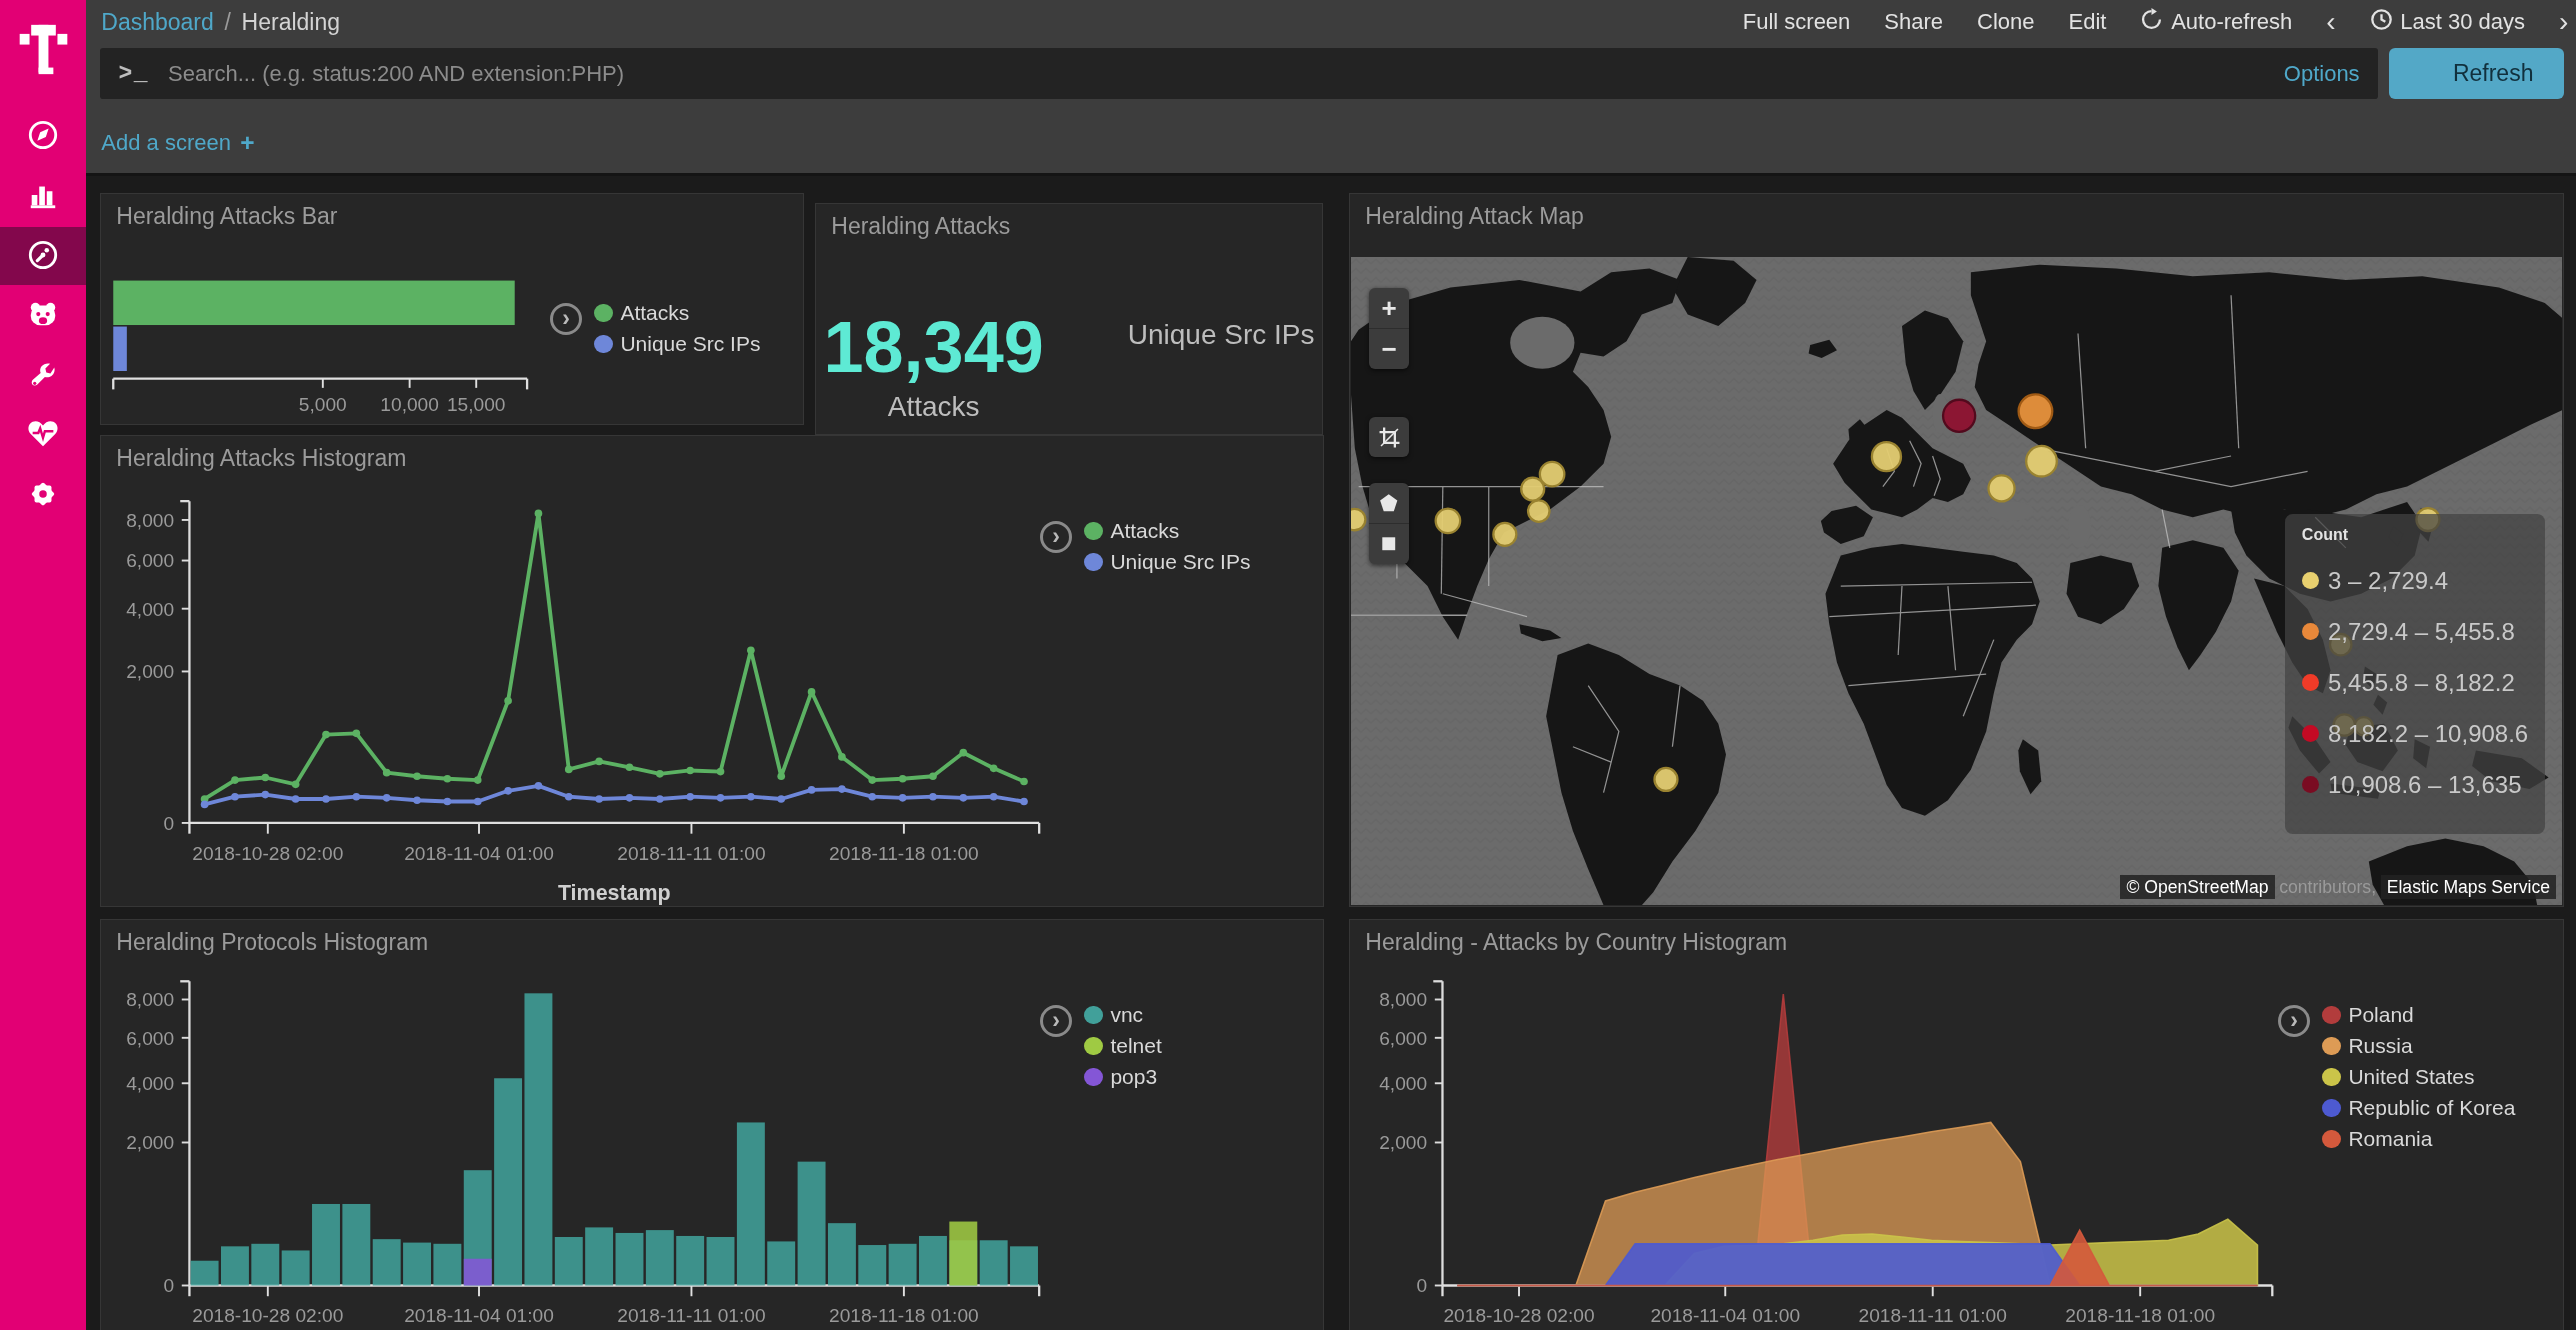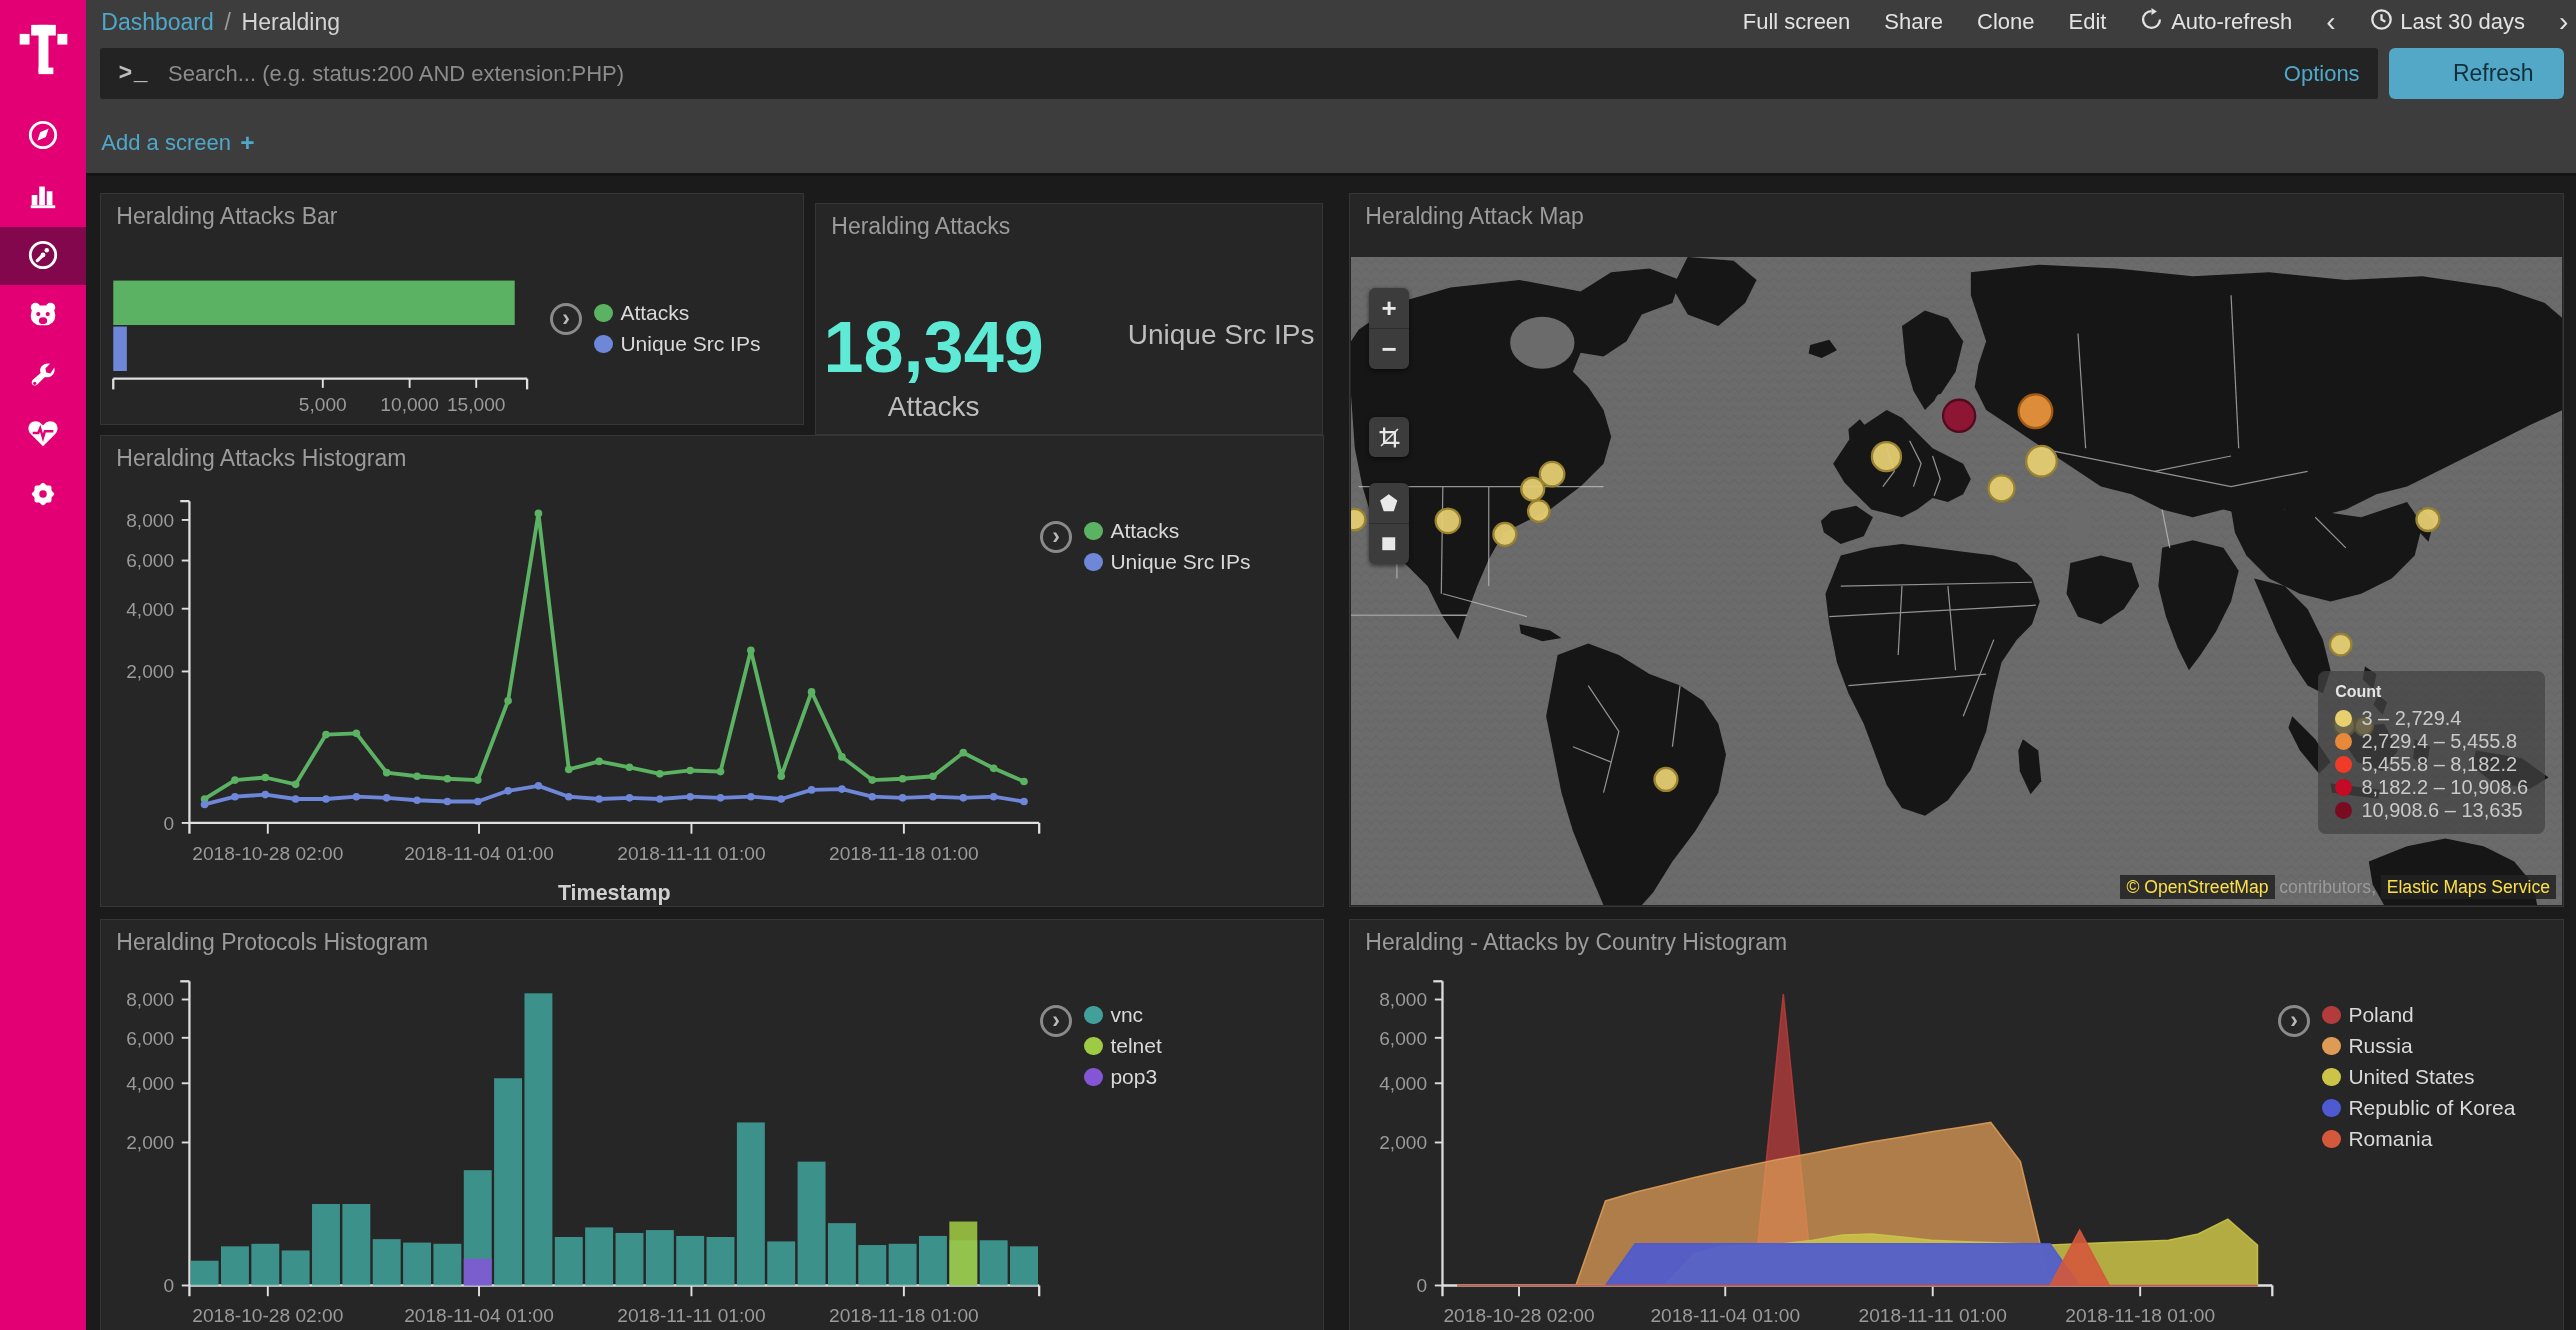--- a/index.html
+++ b/index.html
@@ -47,24 +47,24 @@
   .legend .li{display:flex;align-items:center;gap:7.7px;font-size:21px;color:#d9d9d9;cursor:pointer;white-space:nowrap;}
   .legend .dot{width:18.4px;height:18.4px;border-radius:50%;flex:none;}
   
   .map-area{position:absolute;left:0.8px;right:0.8px;top:63px;bottom:0.8px;overflow:hidden;background:#6b6b6b;}
   .map-controls{position:absolute;left:18.4px;top:31px;z-index:5;display:flex;flex-direction:column;gap:17px;}
   .ctl-group{background:#3c3c3c;border-radius:6.1px;overflow:hidden;display:flex;flex-direction:column;box-shadow:0 1.5px 4.6px rgba(0,0,0,.5);}
   .ctl{width:40px;height:40px;display:flex;align-items:center;justify-content:center;color:#e8e8e8;font-size:26px;font-weight:bold;cursor:pointer;border-bottom:0.8px solid #2d2d2d;}
   .ctl:last-child{border-bottom:none;}
   .map-legend{position:absolute;right:17px;bottom:71px;background:rgba(66,66,66,.72);border-radius:7.7px;padding:12.3px 17px;z-index:5;}
   .map-legend .mtitle{font-size:16px;font-weight:bold;color:#e4e4e4;margin-bottom:6.1px;}
-  .map-legend .mrow{display:flex;align-items:center;gap:9.2px;font-size:20px;color:#c9c9c9;margin:0 0;}
+  .map-legend .mrow{display:flex;align-items:center;gap:9.2px;font-size:24px;color:#c9c9c9;margin:23px 0;}
   .map-legend .mdot{width:17px;height:17px;border-radius:50%;flex:none;}
   .attribution{position:absolute;right:6.1px;bottom:6.1px;z-index:5;font-size:17.6px;color:#9a9a9a;display:flex;gap:4.6px;align-items:center;}
-  .attribution .chip{background:rgba(34,34,34,.85);color:#fde047;padding:1.5px 6.1px;}
+  .attribution .chip{background:rgba(34,34,34,.85);color:#ffffff;padding:1.5px 6.1px;}
   svg text{font-family:"Liberation Sans","DejaVu Sans",sans-serif;}
 </style>
 </head>
 <body>
 
 <div id="app">
 
   <aside class="sidebar">
     <div class="logo">
       <svg width="51" height="69" viewBox="0 0 60 84" fill="#ffffff">

